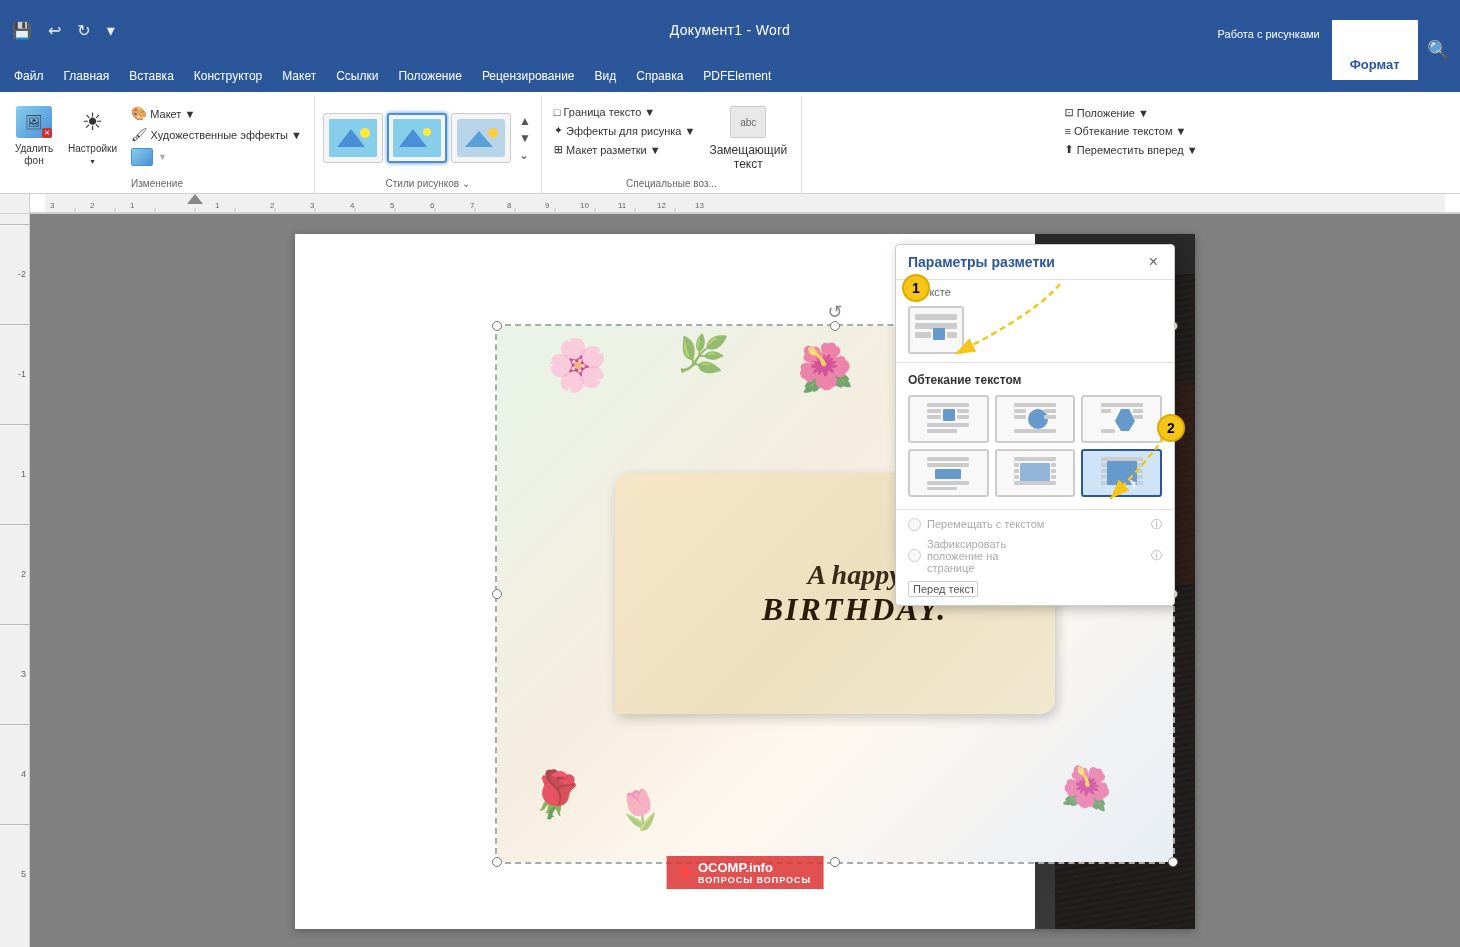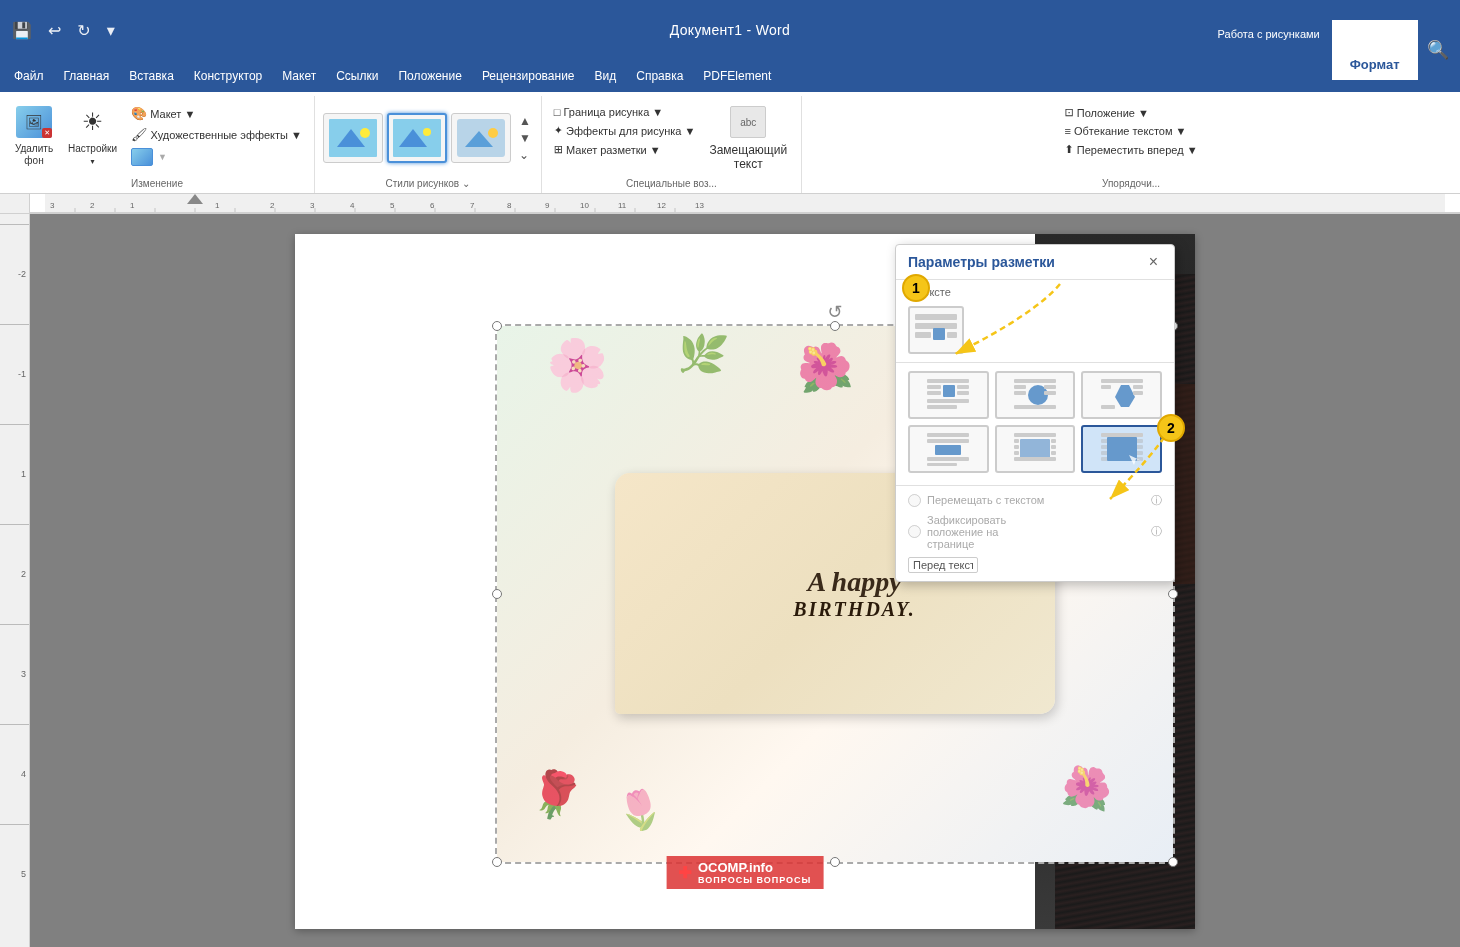--- a/index.html
+++ b/index.html
@@ -304,21 +304,21 @@
     }
     .card-text-happy {
       font-family: 'Times New Roman', serif;
       font-size: 28px;
       color: #3a2a1a;
       font-style: italic;
       font-weight: bold;
     }
     .card-text-birthday {
       font-family: 'Times New Roman', serif;
-      font-size: 20px;
+      font-size: 32px;
       color: #2a1a0a;
       font-style: italic;
       font-weight: bold;
       letter-spacing: 2px;
     }
     .rotate-handle {
       position: absolute;
       top: -25px;
       left: 50%;
       transform: translateX(-50%);
@@ -623,21 +623,21 @@
     <div class="ribbon-group-label">Стили рисунков 
       <span style="cursor:pointer;">⌄</span>
     </div>
   </div>
 
   <div class="ribbon-group">
     <div class="ribbon-group-content">
       <div class="ribbon-col" style="padding-top:4px;">
         <div class="ribbon-btn-small">
           <span>□</span>
-          <span> Граница рисунка ▼</span>
+          <span> Граница тексто ▼</span>
         </div>
         <div class="ribbon-btn-small">
           <span>✦</span>
           <span> Эффекты для рисунка ▼</span>
         </div>
         <div class="ribbon-btn-small">
           <span>⊞</span>
           <span> Макет разметки ▼</span>
         </div>
       </div>
@@ -663,21 +663,20 @@
         <div class="ribbon-btn-small">
           <span>≡</span>
           <span> Обтекание текстом ▼</span>
         </div>
         <div class="ribbon-btn-small">
           <span>⬆</span>
           <span> Переместить вперед ▼</span>
         </div>
       </div>
     </div>
-    <div class="ribbon-group-label">Упорядочи...</div>
   </div>
 </div>
 
 <div id="ruler-container">
   <div id="ruler-side"></div>
   <div id="ruler-main">
     <svg width="100%" height="20" viewBox="0 0 1400 20">
       <rect width="1400" height="20" fill="white"></rect>
       <rect width="1400" height="20" fill="#f0f0f0" x="0" y="0"></rect>
 
@@ -794,20 +793,21 @@
               <rect x="2" y="11" width="42" height="6" fill="#ccc" rx="1"></rect>
               <rect x="2" y="20" width="16" height="6" fill="#ccc" rx="1"></rect>
               <rect x="20" y="16" width="12" height="12" fill="#6699cc" rx="1"></rect>
               <rect x="34" y="20" width="10" height="6" fill="#ccc" rx="1"></rect>
             </svg>
           </div>
         </div>
 
         <div class="panel-divider"></div>
 
+        <div class="panel-section-header">Обтекание текстом</div>
         <div class="wrap-options-grid">
 
           <div class="wrap-opt-btn">
             <svg class="wrap-icon" viewBox="0 0 46 36">
               <rect x="2" y="2" width="42" height="4" fill="#ccc" rx="1"></rect>
               <rect x="2" y="8" width="14" height="4" fill="#ccc" rx="1"></rect>
               <rect x="18" y="8" width="12" height="12" fill="#6699cc" rx="1"></rect>
               <rect x="32" y="8" width="12" height="4" fill="#ccc" rx="1"></rect>
               <rect x="2" y="14" width="14" height="4" fill="#ccc" rx="1"></rect>
               <rect x="32" y="14" width="12" height="4" fill="#ccc" rx="1"></rect>

